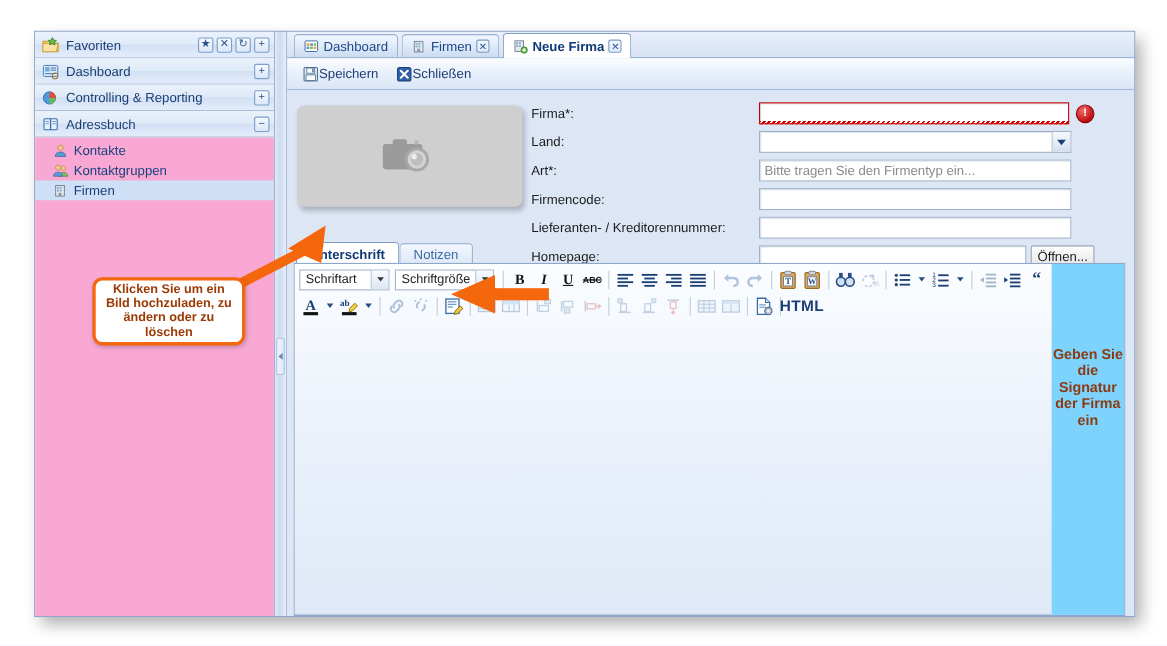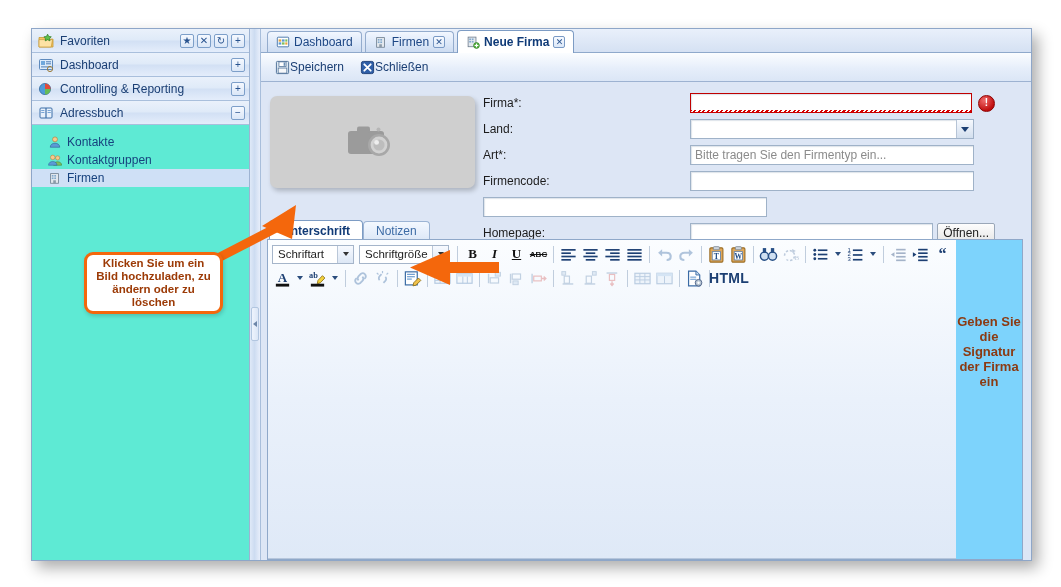--- a/index.html
+++ b/index.html
@@ -32,21 +32,21 @@
   }
   .navgroup .gicon{width:16px;height:16px;margin-right:6px;flex:0 0 16px;position:relative;}
   .navgroup .glabel{flex:1 1 auto;white-space:nowrap;overflow:hidden;color:#1b3f74;}
   .navgroup .gbtns{display:flex;gap:3px;align-items:center;}
   .gbtn{
     width:14px;height:14px;border:1px solid #7d9fc9;border-radius:2px;
     background:linear-gradient(to bottom,#f5f9ff,#dbe7f7);
     display:flex;align-items:center;justify-content:center;
     font-size:10px;line-height:1;color:#28538f;box-sizing:border-box;
   }
-  .navitems{background:#5eead4;flex:1 1 auto;padding-top:8px;text-align:center;}
+  .navitems{background:#f9a8d4;flex:1 1 auto;padding-top:3px;text-align:center;}
   .navitem{
     height:18px;display:flex;align-items:center;padding-left:16px;
     font-size:12px;color:#17427e;box-sizing:border-box;
   }
   .navitem.sel{background:#cfe0f6;}
   .navitem .nicon{width:14px;height:14px;margin-right:5px;flex:0 0 14px;position:relative;}
 
   
   .splitter{
     width:10px;flex:0 0 10px;position:relative;
@@ -454,20 +454,21 @@
 
           <div class="frow">
             <span class="flabel">Firmencode:</span>
             <span class="fctl">
               <input class="inp" type="text" value="" style="">
               <span style="width:21px;flex:0 0 21px;"></span>
             </span>
           </div>
 
           <div class="frow">
+            <span class="flabel">Lieferanten- / Kreditorennummer:</span>
             <span class="fctl">
               <input class="inp" type="text" value="" style="">
               <span style="width:21px;flex:0 0 21px;"></span>
             </span>
           </div>
 
           <div class="frow">
             <span class="flabel">Homepage:</span>
             <span class="fctl">
               <input class="inp" type="text" value="" style="">

